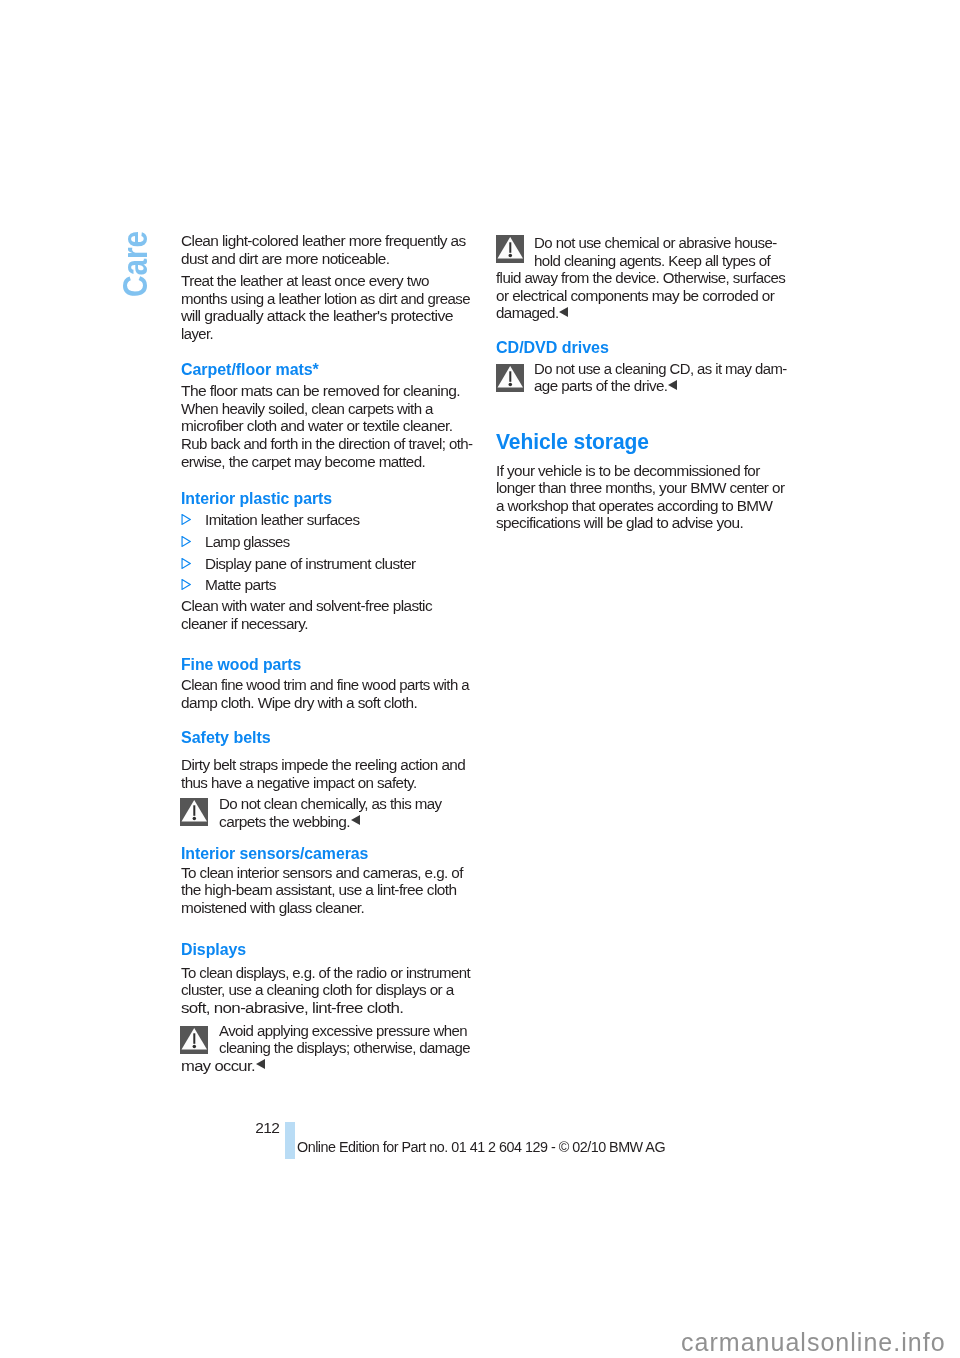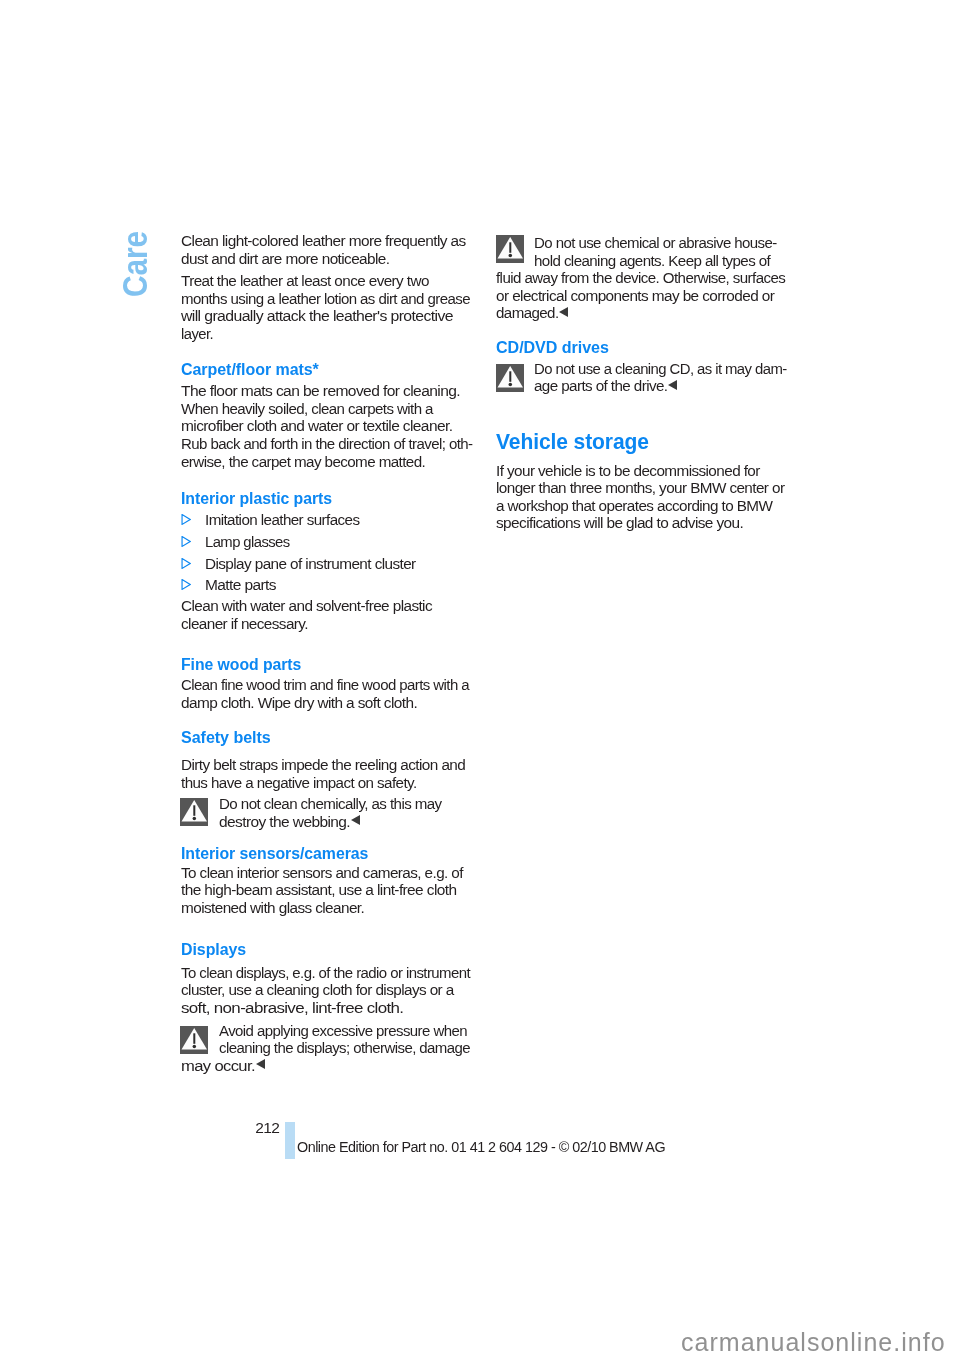--- a/index.html
+++ b/index.html
@@ -116,21 +116,21 @@
   <div class="ln" style="left:181px;top:782.50px;transform:scaleX(0.9790);transform-origin:0 50%">thus have a negative impact on safety.</div>
   <span class="wicon" style="left:180.3px;top:798.30px">
         <svg viewBox="0 0 28 28" width="28" height="28" aria-hidden="true">
           <rect x="0" y="0" width="28" height="28" fill="#565656"></rect>
           <path d="M14.2 1.9 L27.0 23.4 L1.5 23.4 Z" fill="#fcfcfc"></path>
           <rect x="13.3" y="7.3" width="2.0" height="10.5" fill="#2d2d2d"></rect>
           <circle cx="14.3" cy="20.4" r="1.75" fill="#2d2d2d"></circle>
         </svg>
       </span>
   <div class="ln" style="left:219px;top:804.20px;transform:scaleX(0.9766);transform-origin:0 50%">Do not clean chemically, as this may</div>
-  <div class="ln" style="left:219px;top:821.80px"><span class="lntext">destroy the webbing.</span></div>
+  <div class="ln" style="left:219px;top:821.80px"><span class="lntext">carpets the webbing.</span></div>
   <span class="endmark" style="left:350.80px;top:815.20px"></span>
   <div class="h2" style="left:181px;top:854.30px;transform:scaleX(0.9904);transform-origin:0 50%">Interior sensors/cameras</div>
   <div class="ln" style="left:181px;top:872.80px;transform:scaleX(0.9857);transform-origin:0 50%">To clean interior sensors and cameras, e.g. of</div>
   <div class="ln" style="left:181px;top:890.40px;transform:scaleX(0.9959);transform-origin:0 50%">the high-beam assistant, use a lint-free cloth</div>
   <div class="ln" style="left:181px;top:908.00px;transform:scaleX(0.9899);transform-origin:0 50%">moistened with glass cleaner.</div>
   <div class="h2" style="left:181px;top:950.10px;transform:scaleX(0.9953);transform-origin:0 50%">Displays</div>
   <div class="ln" style="left:181px;top:972.50px;transform:scaleX(0.9662);transform-origin:0 50%">To clean displays, e.g. of the radio or instrument</div>
   <div class="ln" style="left:181px;top:990.10px;transform:scaleX(0.9883);transform-origin:0 50%">cluster, use a cleaning cloth for displays or a</div>
   <div class="ln" style="left:181px;top:1007.70px;transform:scaleX(1.0939);transform-origin:0 50%">soft, non-abrasive, lint-free cloth.</div>
   <span class="wicon" style="left:180.3px;top:1025.60px">

